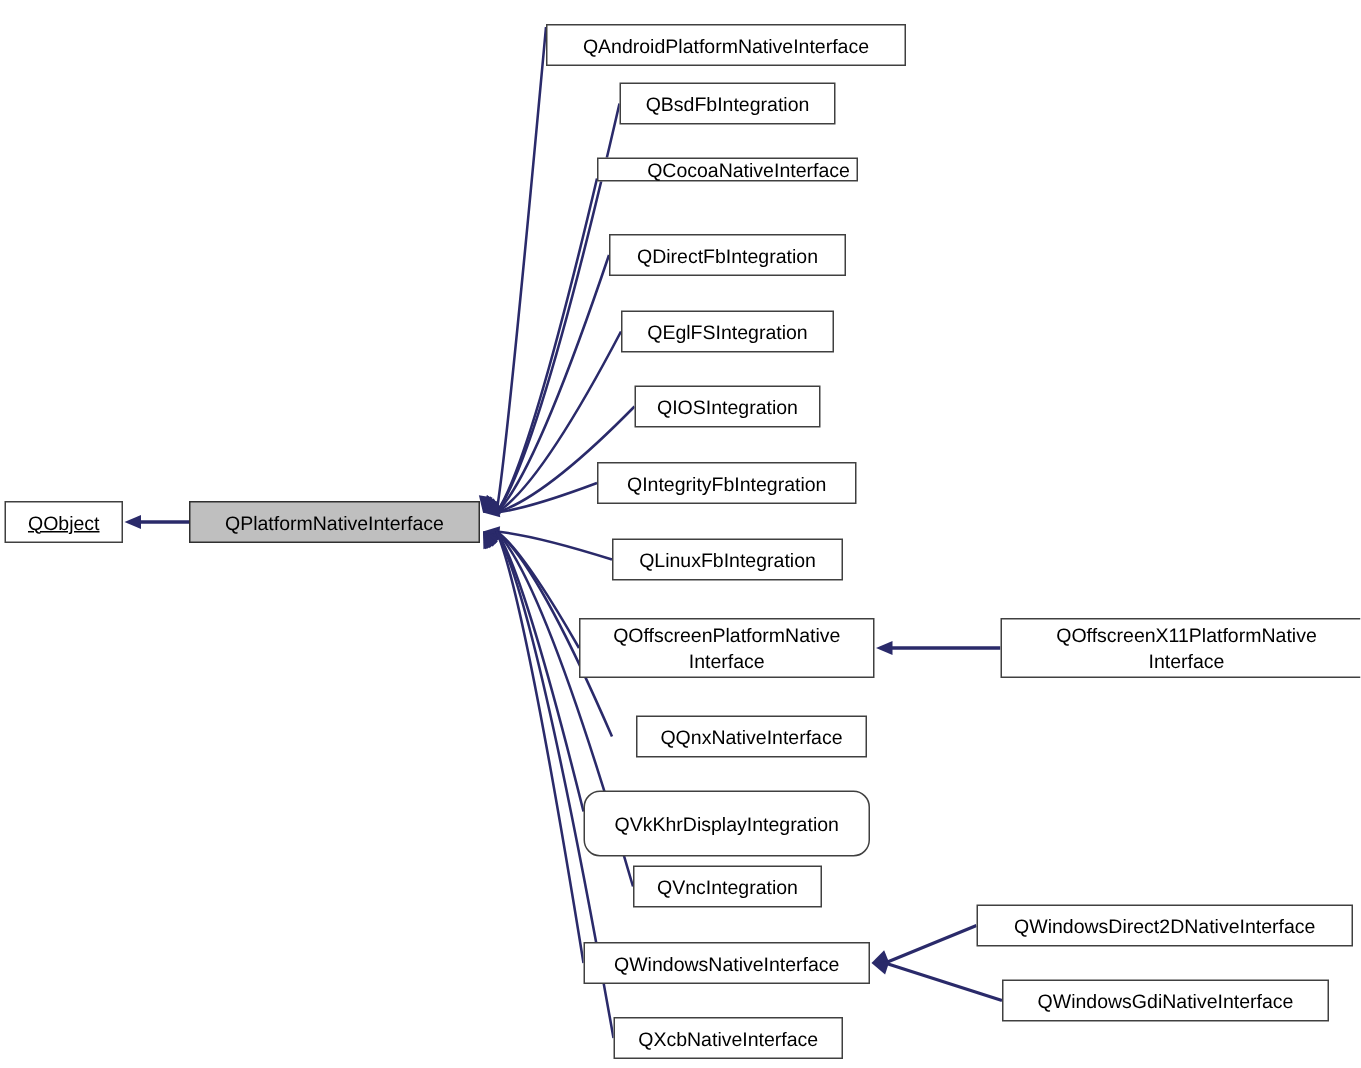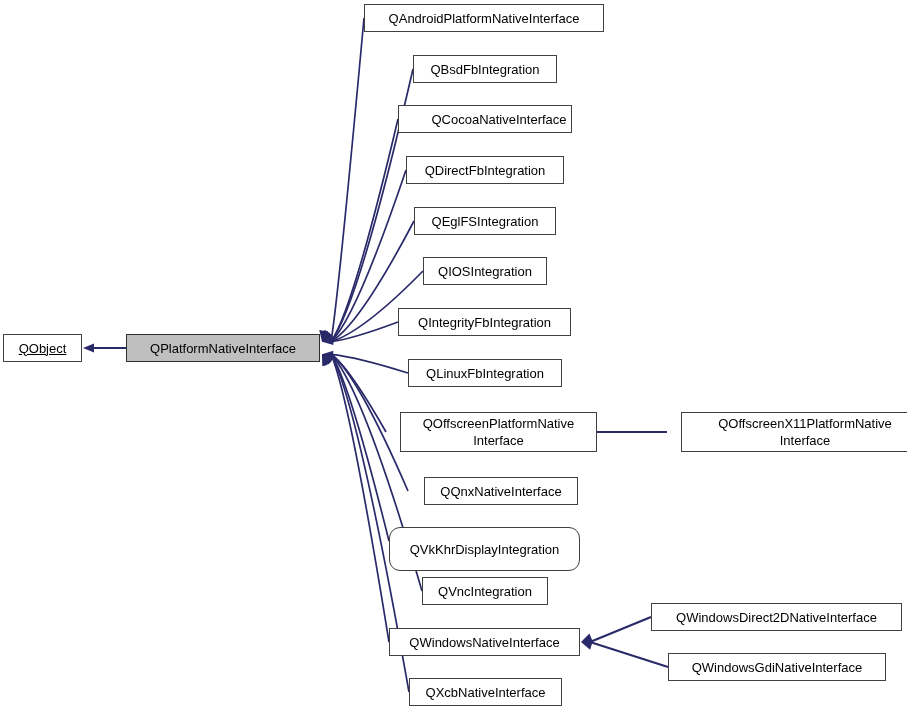--- a/index.html
+++ b/index.html
@@ -38,21 +38,20 @@
     padding: 0 4px;
     white-space: pre-line;
     z-index: 2;
   }
   .node.root {
     background: #bfbfbf;
     border-color: #303030;
   }
   .node.two-line {
     line-height: 17px;
-    margin-left: 14px;
   }
 </style>
 </head>
 <body>
 
 <div id="diagram">
   <svg id="edge-layer" viewBox="0 0 907 712">
       <g>
         <line x1="126" y1="348" x2="92" y2="348" stroke="#2a2a6a" stroke-width="2.2"></line>
         <polygon points="83,348 94,352.6 94,343.4" fill="#2a2a6a"></polygon>
@@ -122,23 +121,23 @@
         <polygon points="581,642 592.9227842456933,642.0849460455164 589.4339288048416,633.5721387698383" fill="#2a2a6a"></polygon>
       </g>
       <g>
         <line x1="668" y1="667" x2="590" y2="642" stroke="#2a2a6a" stroke-width="2.2"></line>
         <polygon points="581,642 590.0710992309649,649.737904027706 592.8791111059608,640.976906977719" fill="#2a2a6a"></polygon>
       </g>
     </svg>
   <div id="node-layer">
       <div class="node" style="left: 3px; top: 334px; width: 79px; height: 28px; text-decoration: underline;">QObject</div>
       <div class="node root" style="left: 126px; top: 334px; width: 194px; height: 28px;">QPlatformNativeInterface</div>
-      <div class="node" style="left: 364px; top: 4px; width: 240px; height: 28px;">QAndroidPlatformNativeInterface</div>
+      <div class="node" style="left: 364px; top: 16px; width: 240px; height: 28px;">QAndroidPlatformNativeInterface</div>
       <div class="node" style="left: 413px; top: 55px; width: 144px; height: 28px;">QBsdFbIntegration</div>
-      <div class="node" style="left: 398px; top: 105px; width: 174px; height: 28px; padding-left: 32px;">QCocoaNativeInterface</div>
+      <div class="node" style="left: 398px; top: 105px; width: 174px; height: 16px; padding-left: 32px;">QCocoaNativeInterface</div>
       <div class="node" style="left: 406px; top: 156px; width: 158px; height: 28px; text-align: right;">QDirectFbIntegration</div>
       <div class="node" style="left: 414px; top: 207px; width: 142px; height: 28px;">QEglFSIntegration</div>
       <div class="node" style="left: 423px; top: 257px; width: 124px; height: 28px;">QIOSIntegration</div>
       <div class="node" style="left: 398px; top: 308px; width: 173px; height: 28px;">QIntegrityFbIntegration</div>
       <div class="node" style="left: 408px; top: 359px; width: 154px; height: 28px;">QLinuxFbIntegration</div>
       <div class="node two-line" style="left: 386px; top: 412px; width: 197px; height: 40px;">QOffscreenPlatformNative
 Interface</div>
       <div class="node two-line" style="left: 667px; top: 412px; width: 248px; height: 40px;">QOffscreenX11PlatformNative
 Interface</div>
       <div class="node" style="left: 424px; top: 477px; width: 154px; height: 28px;">QQnxNativeInterface</div>

